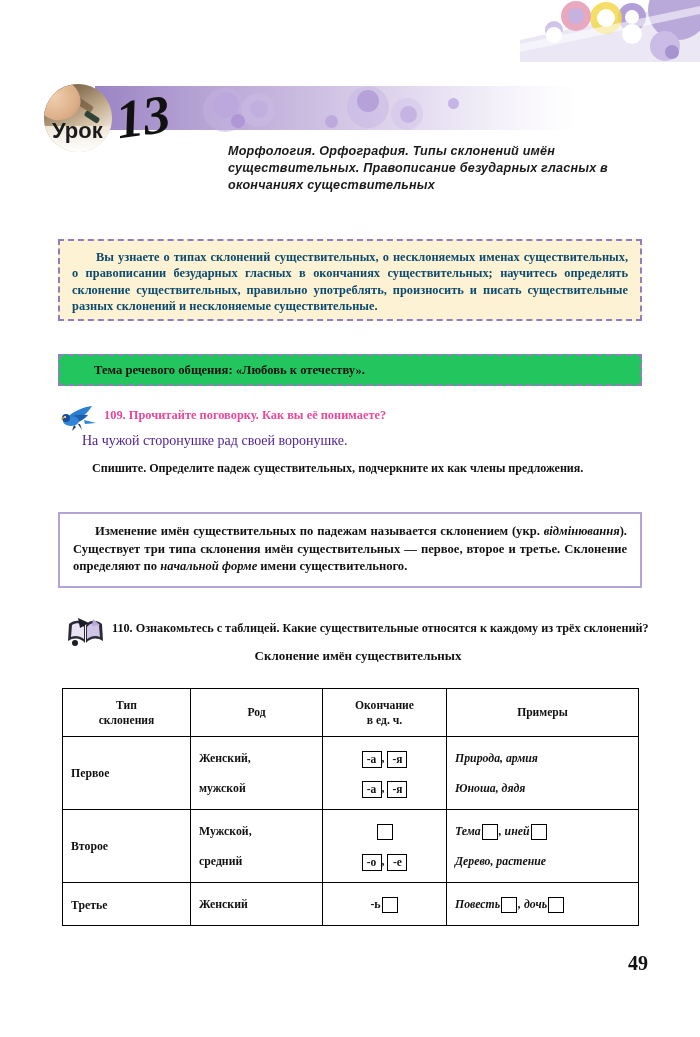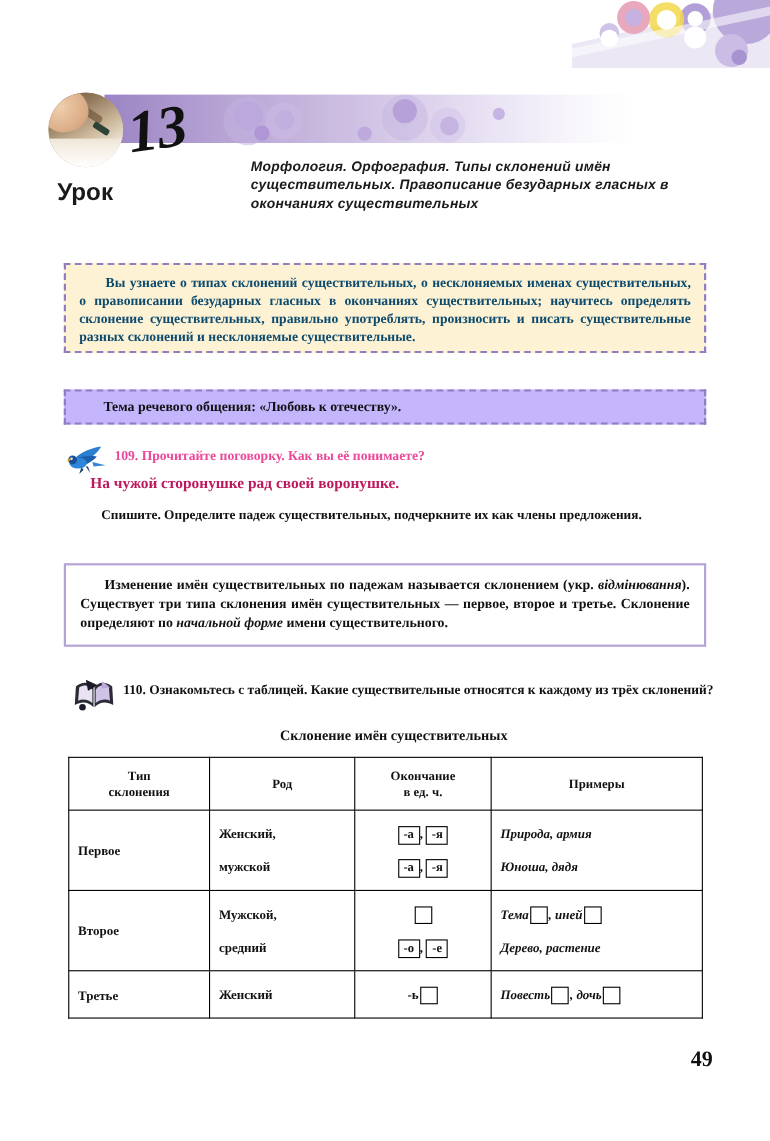--- a/index.html
+++ b/index.html
@@ -57,21 +57,20 @@
 
   #urok-label {
     position: absolute;
     left: 52px; top: 34px;
     font-family: "Liberation Sans", sans-serif;
     font-weight: bold;
     font-size: 22px;
     letter-spacing: 0px;
     color: #1a1a1a;
     z-index: 5;
-    margin-top: 44px;
   }
   #lesson-number {
     position: absolute;
     left: 116px; top: 2px;
     font-family: "Liberation Serif", serif;
     font-style: italic;
     font-weight: bold;
     font-size: 54px;
     color: #111111;
     z-index: 6;
@@ -107,21 +106,21 @@
     font-size: 12.4px;
     line-height: 16.4px;
     text-align: justify;
     text-indent: 24px;
     color: #0c4a6e;
   }
   #theme-box {
     position: absolute;
     left: 58px; top: 354px;
     width: 584px;
-    background: #c4b5fd;
+    background: #22c55e;
     border: 2px dashed #8d7fc0;
     padding: 6px 12px 6px 12px;
   }
   #theme-text {
     font-family: "Liberation Serif", serif;
     font-weight: bold;
     font-size: 12.6px;
     line-height: 16px;
     text-indent: 22px;
     color: #111;
@@ -135,23 +134,23 @@
     font-family: "Liberation Serif", serif;
     font-weight: bold;
     font-size: 12.4px;
     line-height: 16px;
     color: #ec4899;
   }
   #ex109-proverb {
     margin-top: 6px;
     padding-left: 24px;
     font-family: "Liberation Serif", serif;
-    font-weight: bold;
+    font-weight: normal;
     font-size: 14px;
-    color: #be185d;
+    color: #4c1d95;
   }
   #ex109-task {
     margin-top: 11px;
     padding-left: 34px;
     width: 550px;
     font-family: "Liberation Serif", serif;
     font-weight: bold;
     font-size: 12.1px;
     line-height: 16px;
     color: #111;
@@ -180,21 +179,21 @@
   
   #ex110 { position: absolute; left: 66px; top: 618px; width: 584px; }
   #ex110-task {
     font-family: "Liberation Serif", serif;
     font-weight: bold;
     font-size: 12.2px;
     line-height: 16px;
     color: #111;
   }
   #table-caption {
-    margin-top: 21px;
+    margin-top: 8px;
     text-align: center;
     font-family: "Liberation Serif", serif;
     font-weight: bold;
     font-size: 13px;
     color: #111;
   }
 
   
   #decl-table {
     position: absolute;

